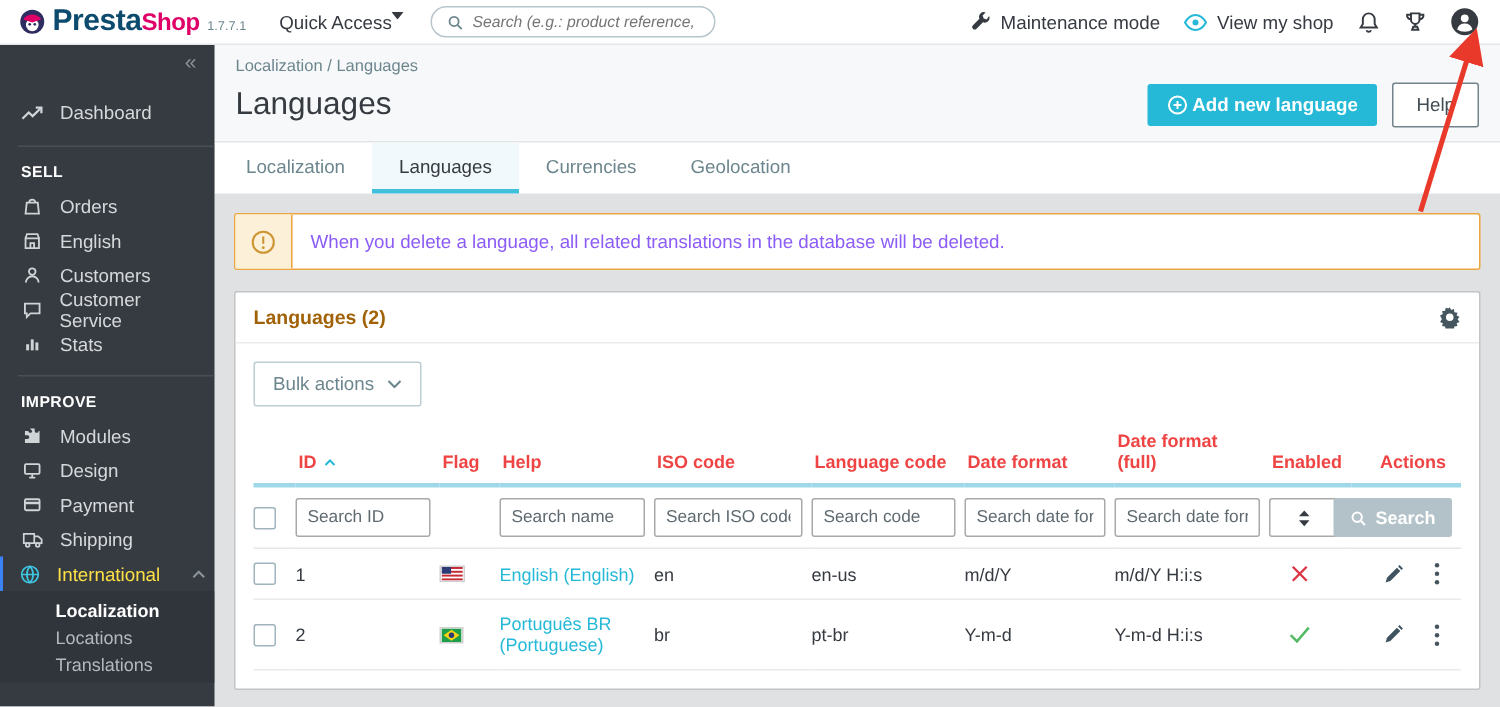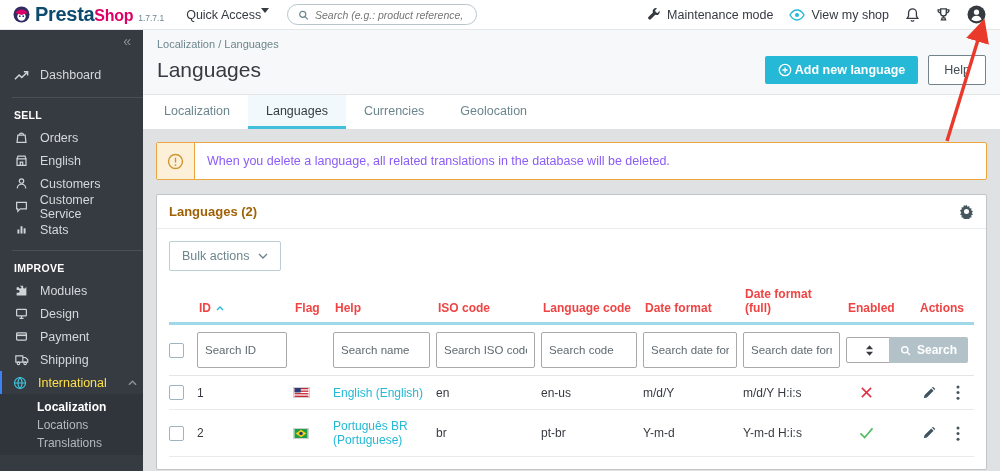--- a/index.html
+++ b/index.html
@@ -71,21 +71,21 @@
   .bulk-btn { display:flex; align-items:center; gap:9px; border:1px solid #bccdd3; background:#fff; color:#6c868e;
               font-size:12.5px; padding:7px 12px; border-radius:2px; cursor:pointer; margin-bottom:12px;
               font-family:"Liberation Sans", sans-serif; }
 
   table.grid { width:100%; border-collapse:collapse; table-layout:fixed; }
   table.grid th { font-size:12px; font-weight:bold; color:#ef4444; text-align:left; vertical-align:bottom;
                   padding:4px 6px 7px 2px; }
   .th-id { display:flex; align-items:center; gap:5px; }
   .sort-caret { color:#25b9d7; }
   tr.filter-row td { border-top:3px solid #9fd8e8; border-bottom:1px solid #e3e6e8; padding:7px 6px 7px 0; }
-  .f-input { width:100%; height:36px; border:1px solid #a9a9a9; border-radius:2px; font-size:11.5px; padding:0 7px;
+  .f-input { width:100%; height:26px; border:1px solid #a9a9a9; border-radius:2px; font-size:11.5px; padding:0 7px;
              color:#363a41; font-family:"Liberation Sans", sans-serif; }
   .f-input::placeholder { color:#5f6a70; opacity:1; }
   .f-select { width:46px; height:26px; border:1px solid #a9a9a9; border-radius:2px; background:#fff;
               display:flex; align-items:center; justify-content:center; cursor:pointer; color:#363a41; }
   .btn-search { display:flex; align-items:center; gap:6px; background:#b2c2c8; color:#fff; border:none;
                 font-size:12px; font-weight:bold; padding:6px 11px; border-radius:2px; cursor:pointer; float:right;
                 font-family:"Liberation Sans", sans-serif; }
   tr.data-row td { font-size:12px; color:#363a41; padding:9px 6px 9px 0; border-bottom:1px solid #e8eaec; vertical-align:middle; }
   .cell-link { color:#25b9d7; cursor:pointer; }
   .checkbox { width:15px; height:15px; border:1px solid #9fb4bc; border-radius:2px; background:#fff; cursor:pointer; }

